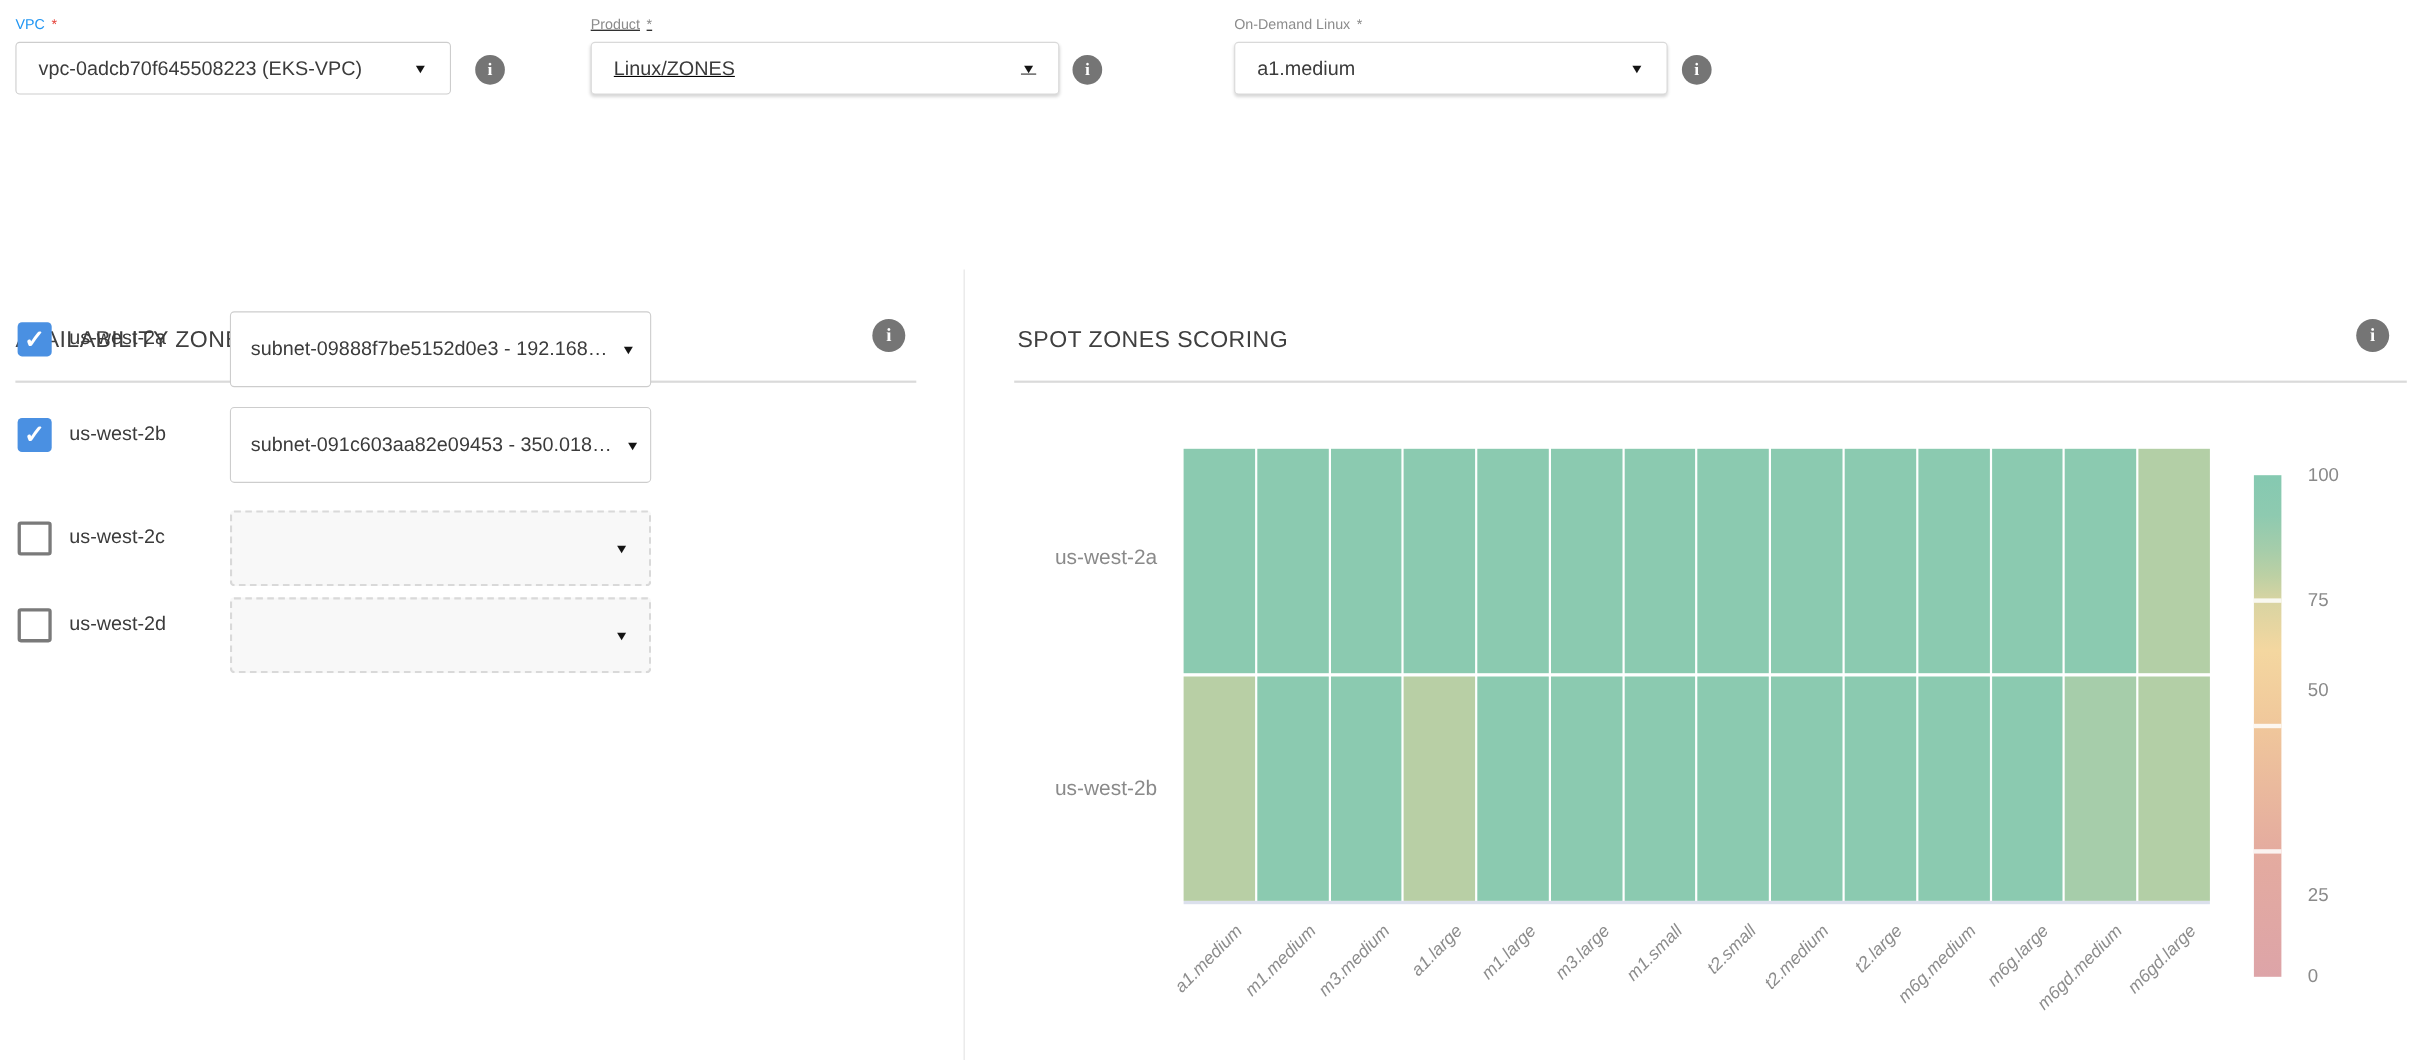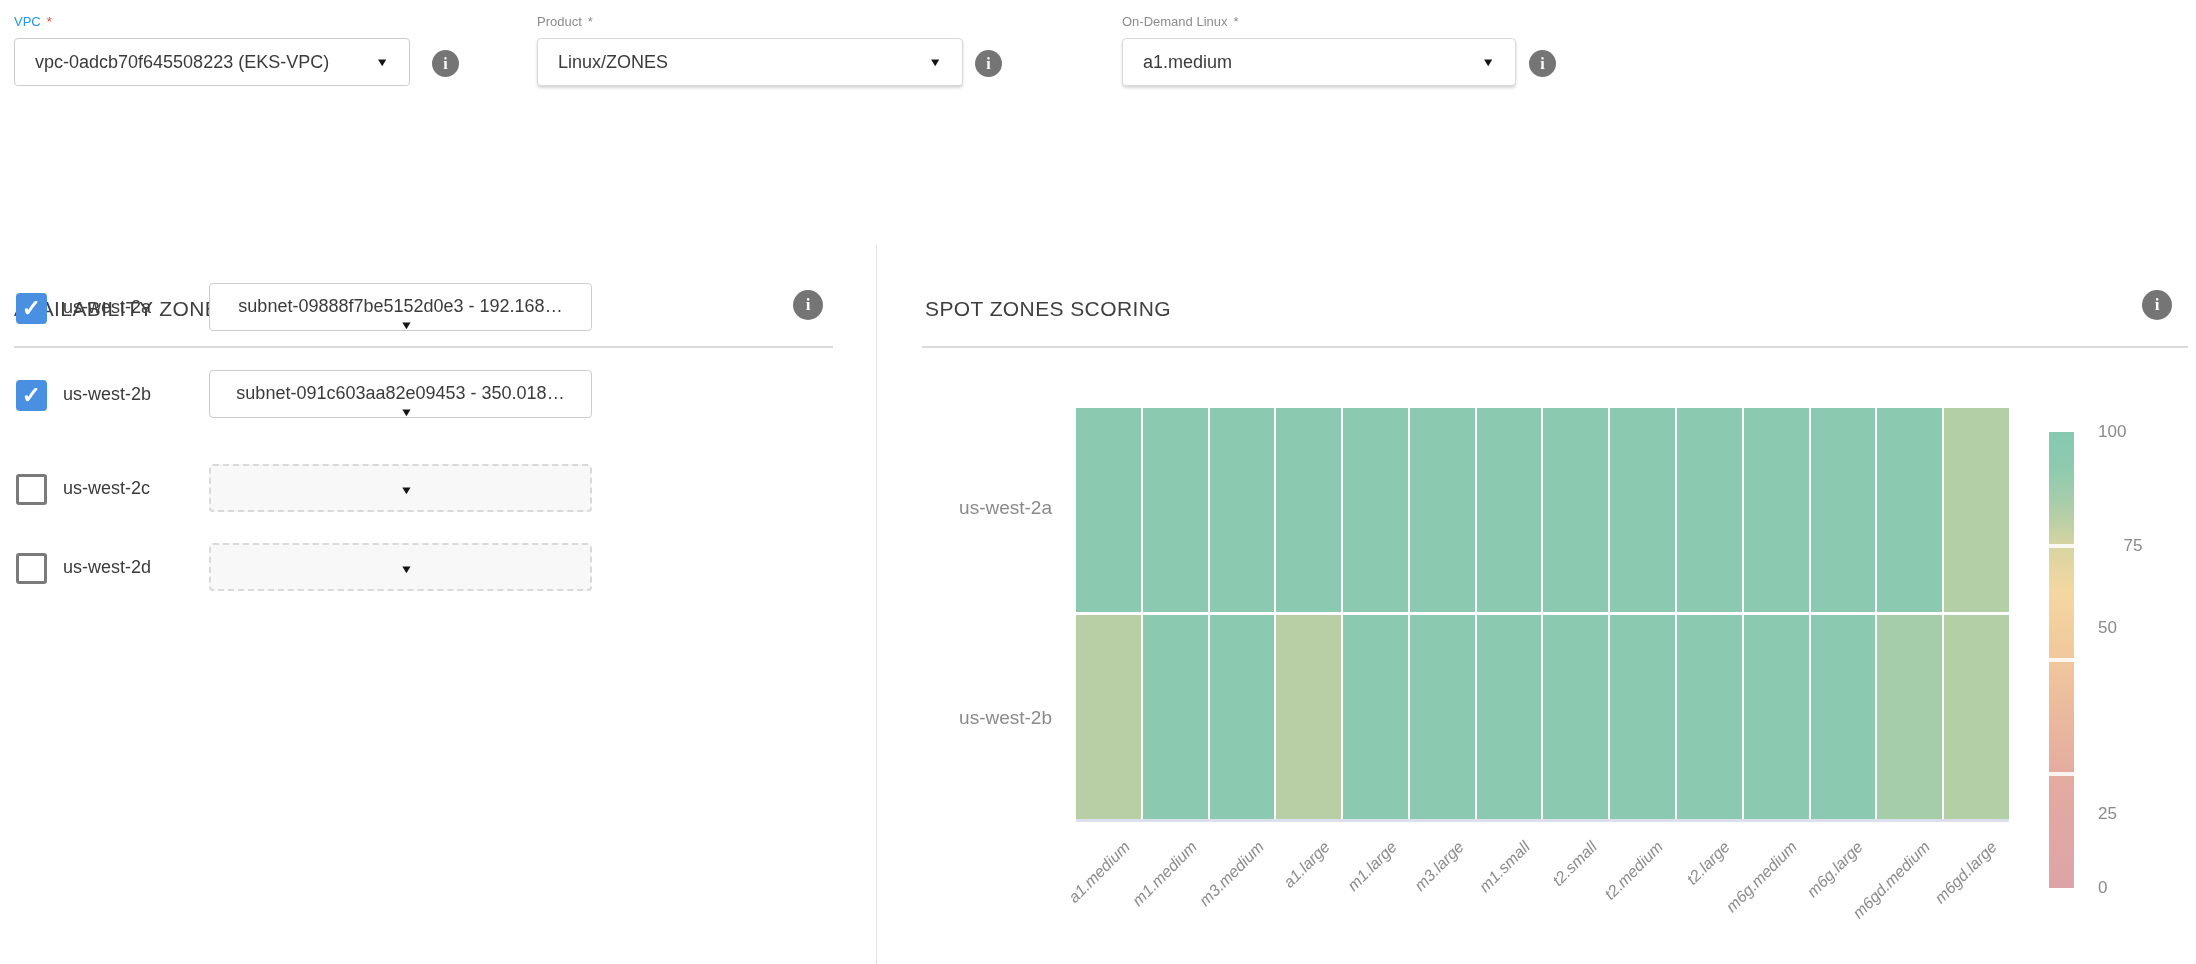--- a/index.html
+++ b/index.html
@@ -38,21 +38,21 @@
   .az-row { position:absolute; left:14px; width:820px; height:51px; }
   .cb {
     position:absolute; left:2px; top:10px; width:31px; height:31px;
     border-radius:4px; cursor:pointer; display:flex; align-items:center; justify-content:center;
   }
   .cb.checked { background:#4a90e2; }
   .cb:not(.checked) { border:3px solid #7a7a7a; border-radius:3px; background:#fff; }
   .cb .check { display:none; color:#fff; font-size:23px; font-weight:bold; line-height:1; }
   .cb.checked .check { display:block; }
   .zone-label { position:absolute; left:49px; top:14px; font-size:18px; color:#3b3b3b; }
-  .az-row .select-box { position:absolute; left:195px; top:0; width:383px; height:48px; padding:12px 18px;flex-direction:column; }
+  .az-row .select-box { position:absolute; left:195px; top:0; width:383px; height:69px; padding:12px 18px; }
   .select-box.disabled {
     border:2px dashed #d9d9d9; background:#f8f8f8; box-shadow:none; cursor:default;
   }
 
   
   #hm-grid {
     position:absolute; left:1076px; top:408px; width:933px; height:411px;
     display:grid; grid-template-columns:repeat(14,1fr); grid-template-rows:1fr 1fr;
     column-gap:2px; row-gap:3px;
   }
@@ -86,21 +86,21 @@
     </div>
     <div class="select-box">
       <span>vpc-0adcb70f645508223 (EKS-VPC)</span>
       <span class="caret">▼</span>
     </div>
   </div>
   <div class="info-icon" style="left:432px; top:50px;">
       <span>i</span>
     </div>
 
-  <div class="field-group" style="left:537px; width:426px;">
+  <div class="field-group" style="left:537px; width:426px;text-decoration:underline;">
     <div class="field-label">
       <span>Product</span>
         <span class="asterisk">*</span>
     </div>
     <div class="select-box shadowed">
       <span>Linux/ZONES</span>
       <span class="caret">▼</span>
     </div>
   </div>
   <div class="info-icon" style="left:975px; top:50px;">
@@ -222,17 +222,17 @@
     <div class="hm-xlabel" style="left: 1284.54px;">m3.large</div>
     <div class="hm-xlabel" style="left: 1351.18px;">m1.small</div>
     <div class="hm-xlabel" style="left: 1417.82px;">t2.small</div>
     <div class="hm-xlabel" style="left: 1484.46px;">t2.medium</div>
     <div class="hm-xlabel" style="left: 1551.11px;">t2.large</div>
     <div class="hm-xlabel" style="left: 1617.75px;">m6g.medium</div>
     <div class="hm-xlabel" style="left: 1684.39px;">m6g.large</div>
     <div class="hm-xlabel" style="left: 1751.04px;">m6gd.medium</div>
     <div class="hm-xlabel" style="left: 1817.68px;">m6gd.large</div>
     <div class="legend-label" style="top: 420px;">100</div>
-    <div class="legend-label" style="top: 534px; text-align: center;">75</div>
+    <div class="legend-label" style="top: 534px;">75</div>
     <div class="legend-label" style="top: 616px;">50</div>
     <div class="legend-label" style="top: 762px; margin-top: 40px;">25</div>
     <div class="legend-label" style="top: 876px;">0</div>
   </div>
 
 </body></html>

